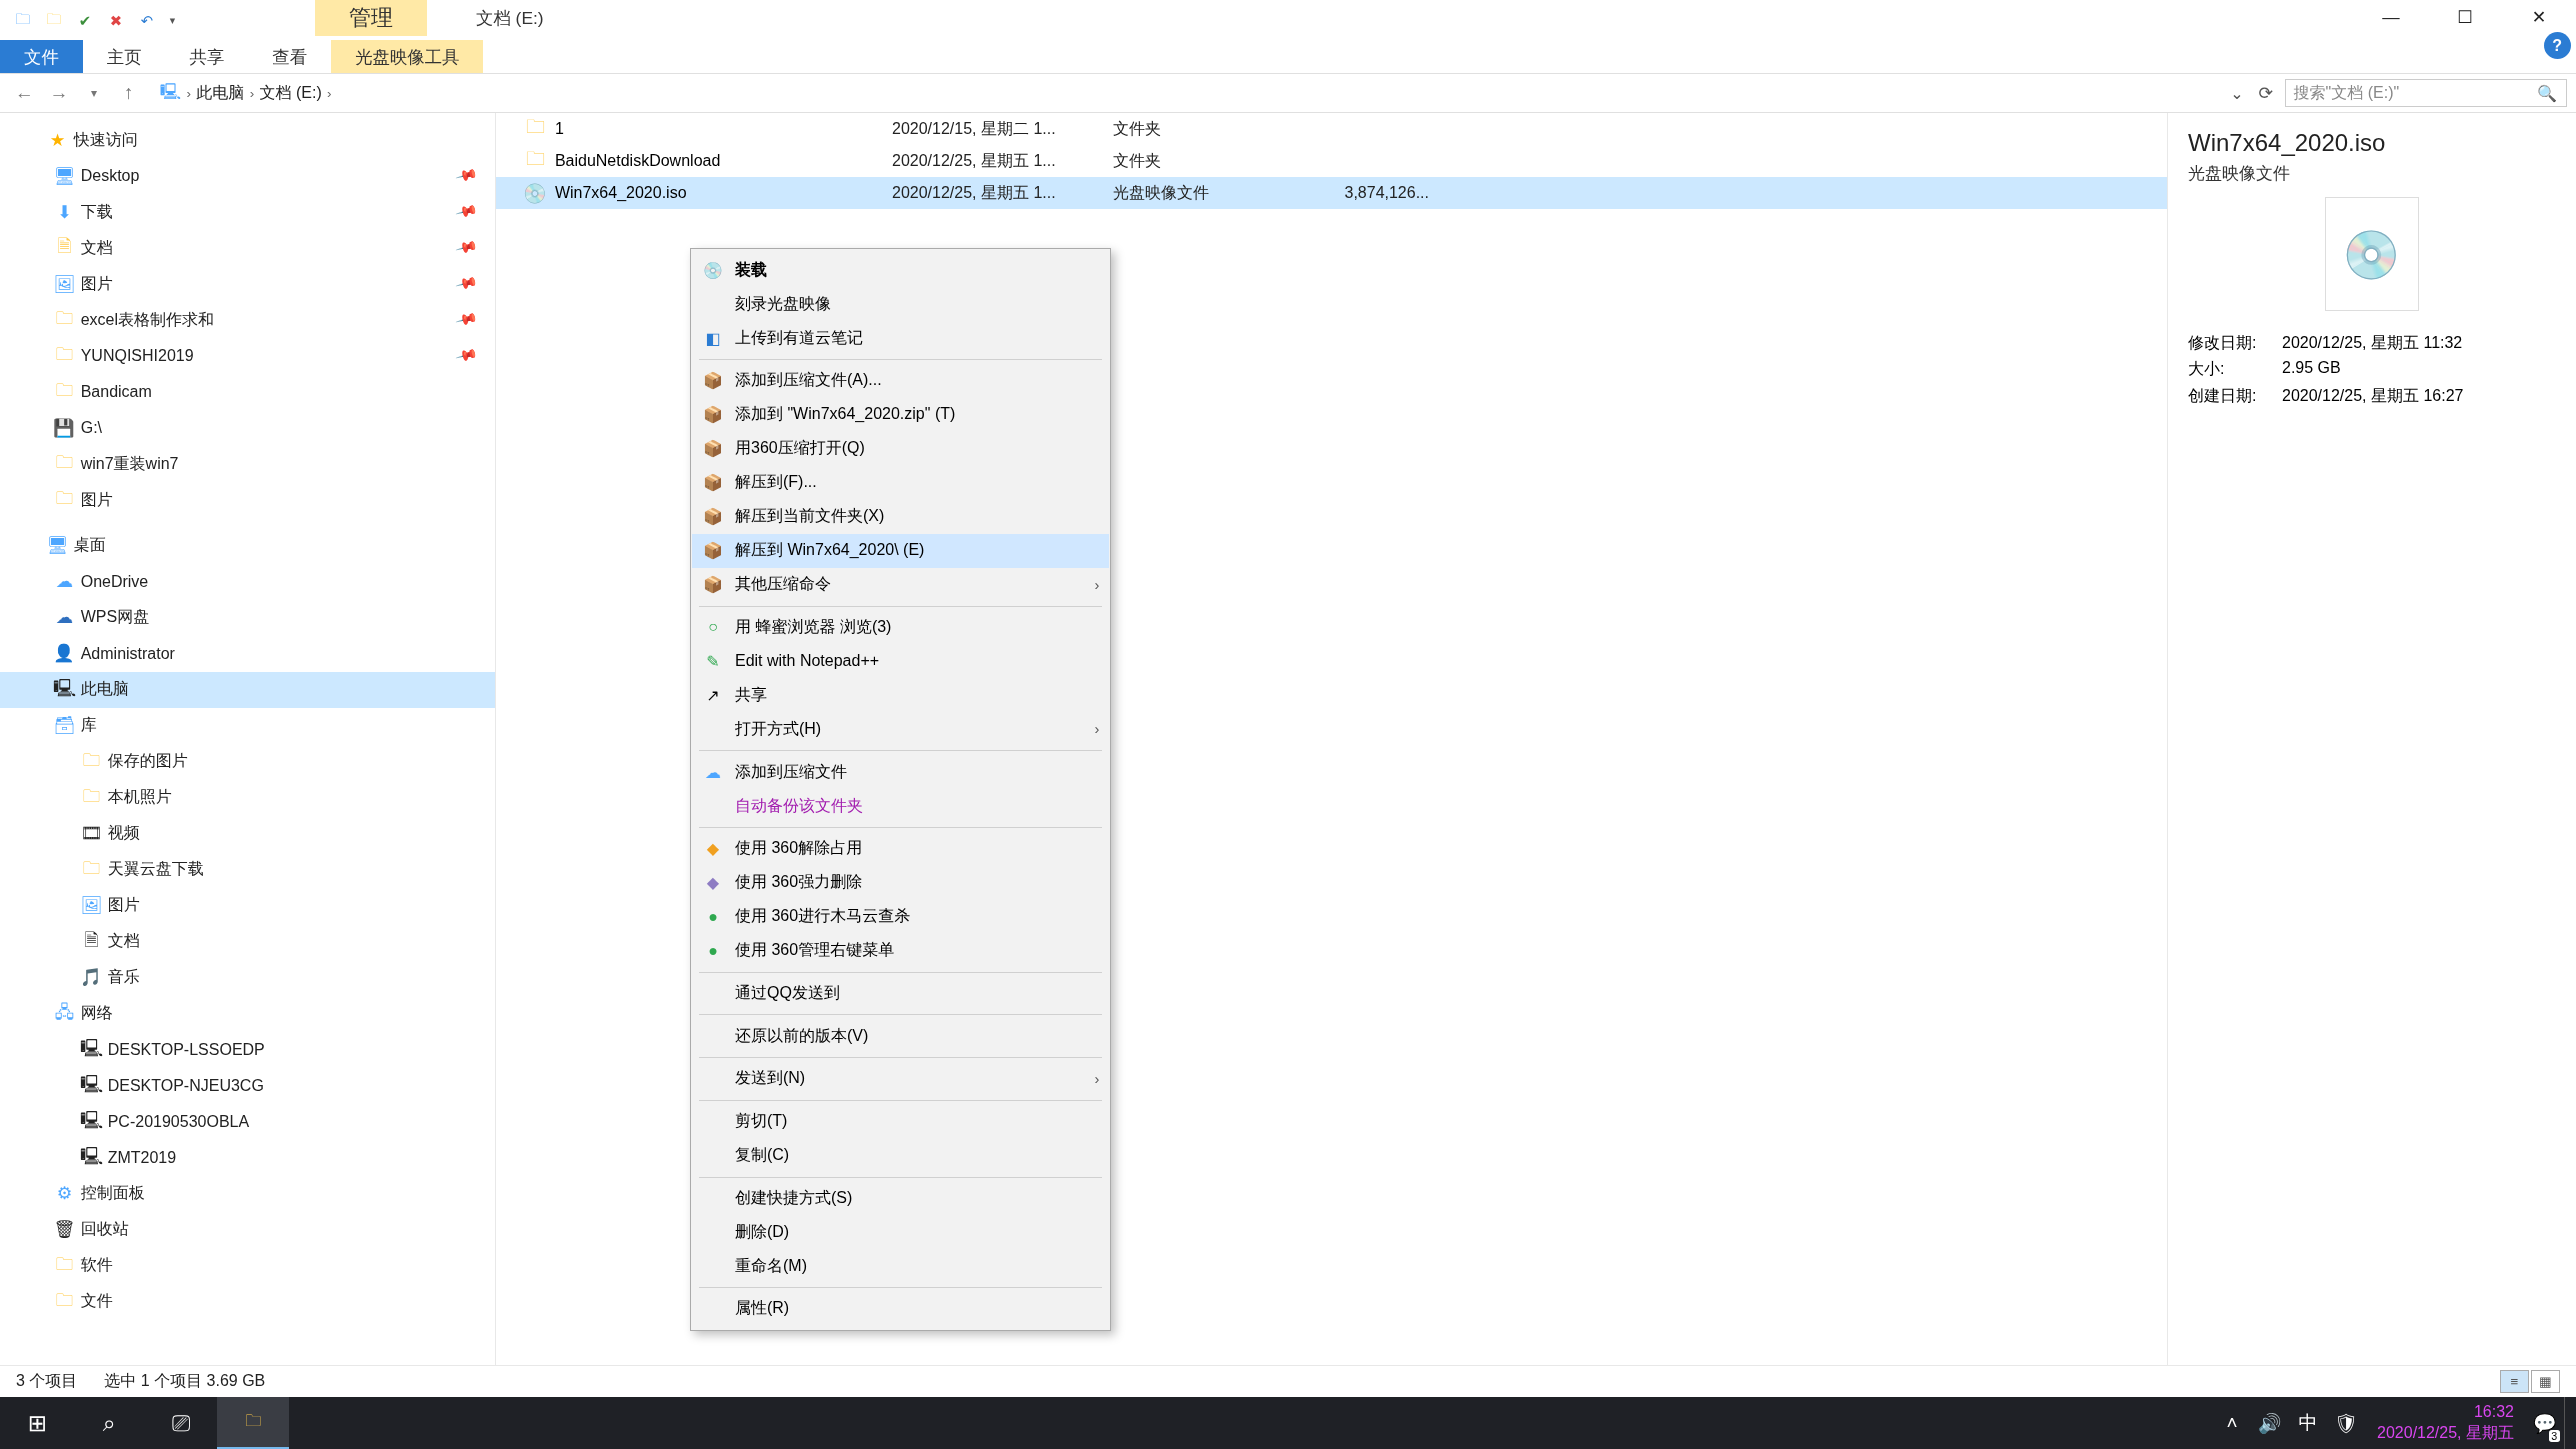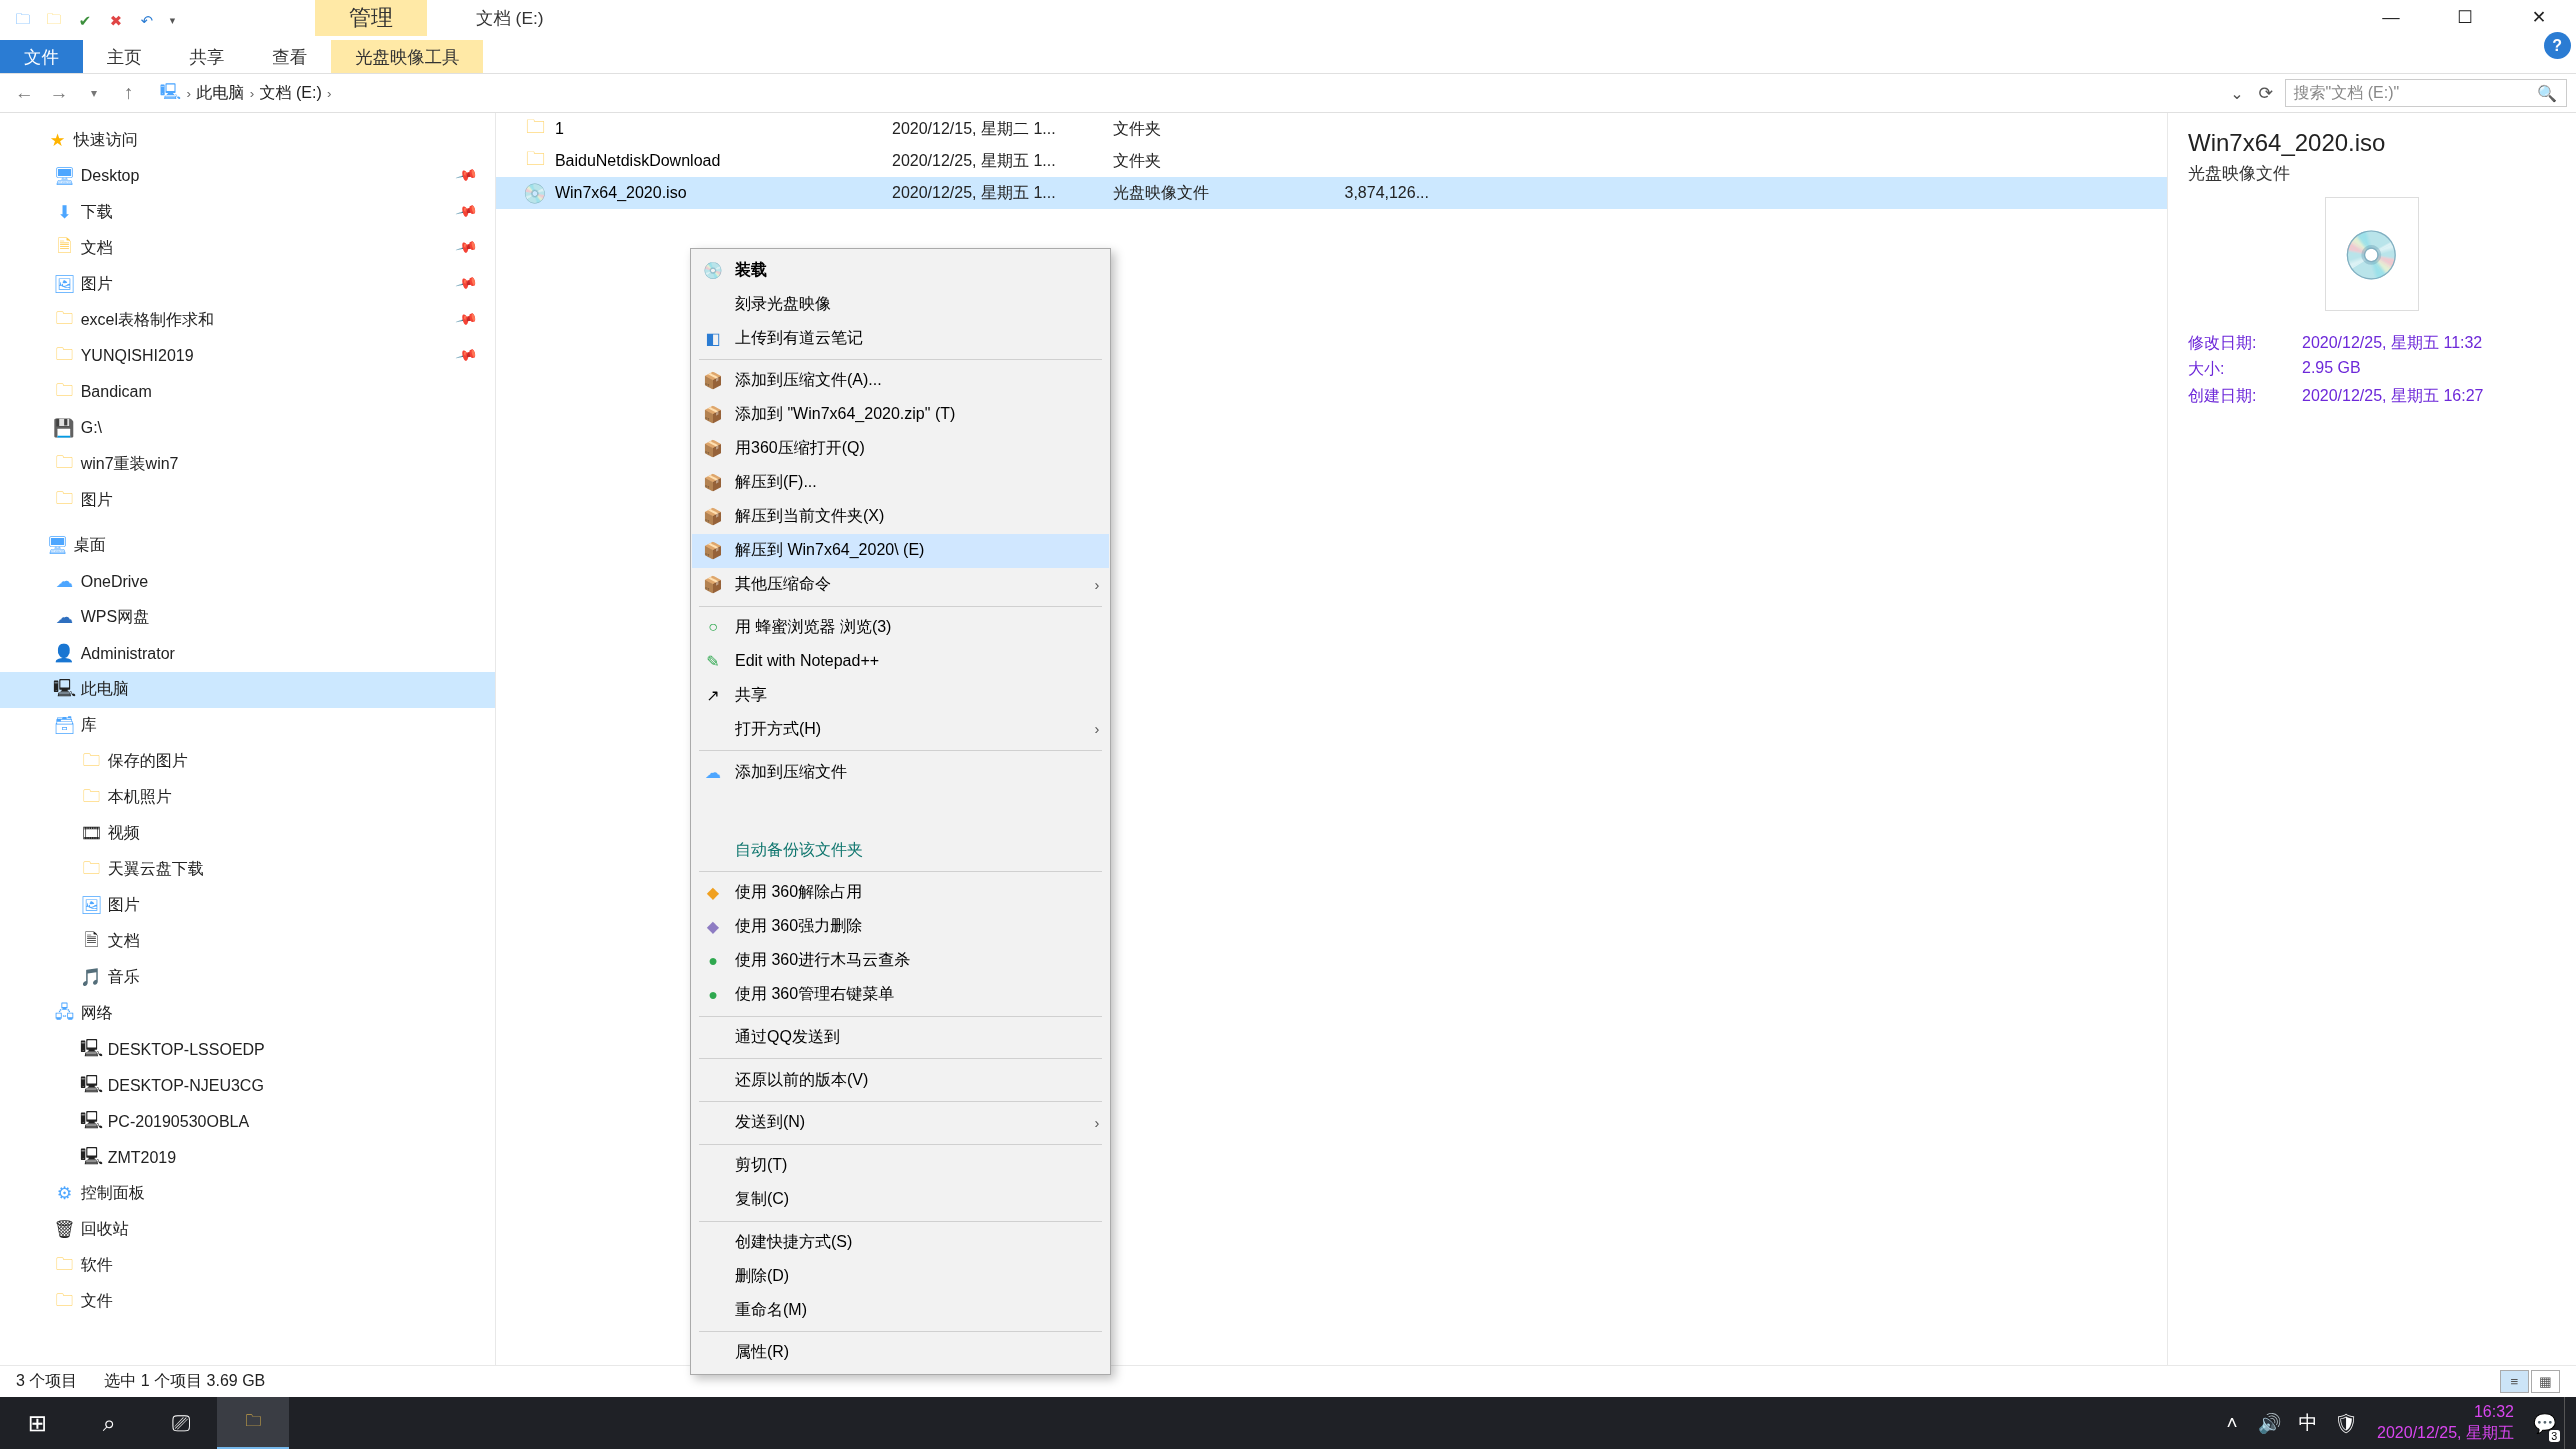--- a/index.html
+++ b/index.html
@@ -54,32 +54,32 @@
 .fc-name { width: 396px; padding-left: 29.5px; display: flex; align-items: center; gap: 9.4px; }
 .fc-date { width: 221px; color: #222; }
 .fc-type { width: 188px; color: #222; }
 .fc-size { width: 148px; color: #222; text-align: right; padding-right: 20px; }
 .ficon { width: 20px; height: 20px; display: flex; align-items: center; justify-content: center; font-size: 19px; }
 
 
 .ctx { position: absolute; left: 690px; top: 248px; width: 421px; background: #f2f2f2; border: 0.7px solid #aaa; box-shadow: 4px 4px 9.4px rgba(0,0,0,0.25); padding: 4px 1.3px; }
 .ctx-item { height: 34px; display: flex; align-items: center; padding-left: 10.7px; gap: 12px; font-size: 17px; color: #000; position: relative; }
 .ctx-item.bold { font-weight: 600; }
-.ctx-item.disabled { color: #0f766e; margin-top: 44px; }
+.ctx-item.disabled { color: #a21caf; }
 .ctx-item.hover { background: #d0e7ff; }
 .ctx-sep { height: 0.7px; background: #d0d0d0; margin: 4px 6.7px; }
 .ctx-icon { width: 20px; height: 20px; display: flex; align-items: center; justify-content: center; font-size: 16px; }
 .ctx-sub { position: absolute; right: 9.4px; font-size: 14.8px; color: #555; }
 
 
 .details { width: 409px; border-left: 0.7px solid #e8e8e8; padding: 16px 20px; }
 .det-title { font-size: 24px; color: #222; margin-bottom: 5.4px; }
 .det-sub { font-size: 17px; color: #333; margin-bottom: 12px; }
 .det-thumb { width: 94px; height: 114px; border: 0.7px solid #ddd; background: #fff; margin: 5.4px auto 21.5px auto; display: flex; align-items: center; justify-content: center; font-size: 47px; color: #ccc; }
-.det-row { display: flex; font-size: 16px; color: #6d28d9; margin-bottom: 5.4px; gap: 20px; }
+.det-row { display: flex; font-size: 16px; color: #000000; margin-bottom: 5.4px; }
 .det-label { width: 94px; }
 .det-val { flex: 1; }
 
 
 .status { height: 32px; background: #fff; border-top: 0.7px solid #e8e8e8; display: flex; align-items: center; padding: 0 16px; gap: 27px; font-size: 16px; color: #222; }
 .status-views { margin-left: auto; display: flex; gap: 1.3px; }
 .sv-btn { width: 29.5px; height: 23px; border: 0.7px solid #aaa; display: flex; align-items: center; justify-content: center; font-size: 13.4px; color: #555; }
 .sv-btn.active { background: #cce4f7; }
 
 

